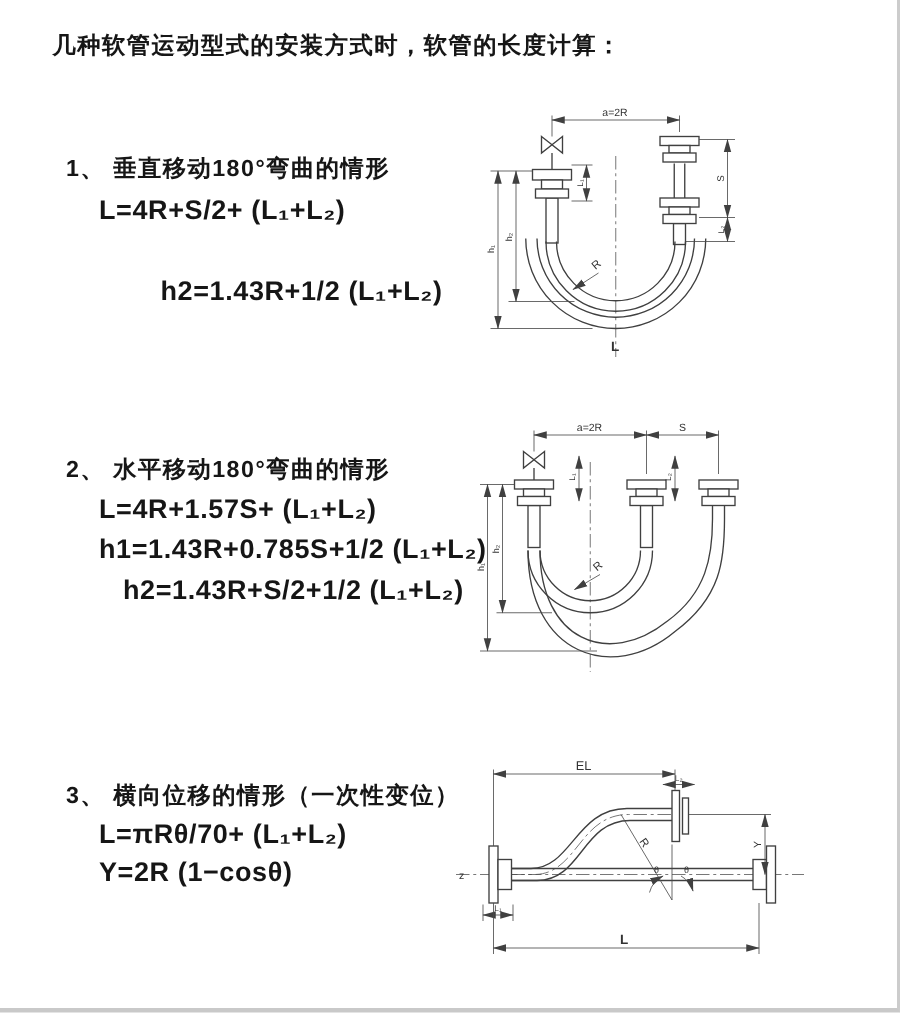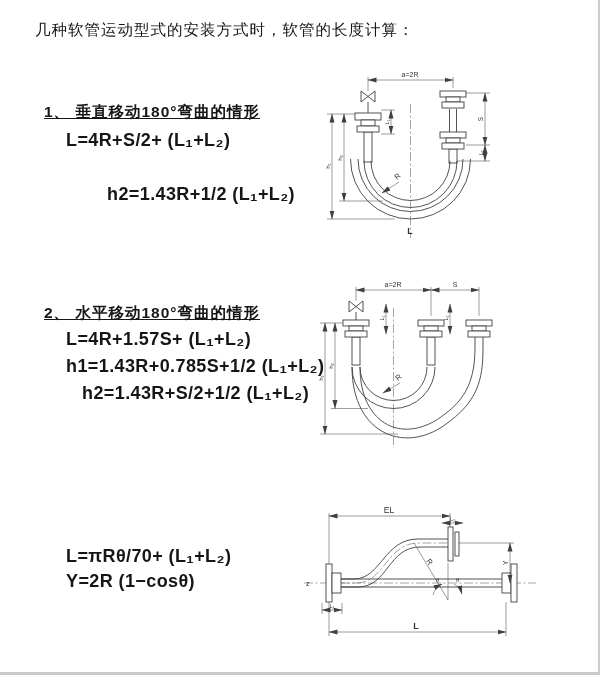--- a/index.html
+++ b/index.html
@@ -1,20 +1,20 @@
 <!DOCTYPE html>
 <html><head>
 <meta charset="utf-8">
 <style>
   * { margin:0; padding:0; box-sizing:border-box; }
   html,body { width:600px; height:675px; background:#ffffff; }
   body { font-family:"Liberation Sans","DejaVu Sans",sans-serif; color:#161616; position:relative; overflow:hidden; }
   .page { position:absolute; inset:0; background:#fff; border-right:2px solid #cccccc; border-bottom:3px solid #c9c9c9; }
-  .title { position:absolute; left:35px; top:20px; font-size:15.5px; font-weight:400; letter-spacing:1px; }
-  .sec-h { position:absolute; font-size:15.5px; font-weight:700; letter-spacing:1px;text-decoration:underline; }
+  .title { position:absolute; left:35px; top:20px; font-size:15.5px; font-weight:700; letter-spacing:1px; }
+  .sec-h { position:absolute; font-size:15.5px; font-weight:700; letter-spacing:1px; }
   .formula { position:absolute; font-size:18px; font-weight:700; letter-spacing:.4px; }
   #h1x { left:44px; top:102px; }
   #f11 { left:66px; top:130px; } #f12 { left:66px; top:157px; } #f13 { left:66px; top:184px;margin-left:41px; }
   #h2x { left:44px; top:303px; }
   #f21 { left:66px; top:329px; } #f22 { left:66px; top:356px; } #f23 { left:82px; top:383px; }
   #h3x { left:44px; top:520px; }
   #f31 { left:66px; top:546px; } #f32 { left:66px; top:571px;text-align:right; } #f33 { left:66px; top:596px; }
   .d1 { position:absolute; left:303px; top:66px; }
   .d2 { position:absolute; left:298px; top:276px; }
   .d3 { position:absolute; left:296px; top:503px; }
@@ -34,20 +34,21 @@
 
   <div class="sec-h" id="h1x">1、 垂直移动180°弯曲的情形</div>
   <div class="formula" id="f11">L=4R+S/2+ (L₁+L₂)</div>
   <div class="formula" id="f13">h2=1.43R+1/2 (L₁+L₂)</div>
 
   <div class="sec-h" id="h2x">2、 水平移动180°弯曲的情形</div>
   <div class="formula" id="f21">L=4R+1.57S+ (L₁+L₂)</div>
   <div class="formula" id="f22">h1=1.43R+0.785S+1/2 (L₁+L₂)</div>
   <div class="formula" id="f23">h2=1.43R+S/2+1/2 (L₁+L₂)</div>
 
+  <div class="sec-h" id="h3x">3、 横向位移的情形（一次性变位）</div>
   <div class="formula" id="f31">L=πRθ/70+ (L₁+L₂)</div>
   <div class="formula" id="f32">Y=2R (1−cosθ)</div>
 
   <svg class="d1" width="225" height="185" viewBox="0 0 225 185">
     <defs>
       <marker id="m1e" markerWidth="10" markerHeight="7" refX="8.5" refY="3.5" orient="auto" markerUnits="userSpaceOnUse">
           <path d="M0,1 L9,3.5 L0,6 Z"></path>
         </marker>
       <marker id="m1s" markerWidth="10" markerHeight="7" refX="1.5" refY="3.5" orient="auto" markerUnits="userSpaceOnUse">
           <path d="M10,1 L1,3.5 L10,6 Z"></path>

